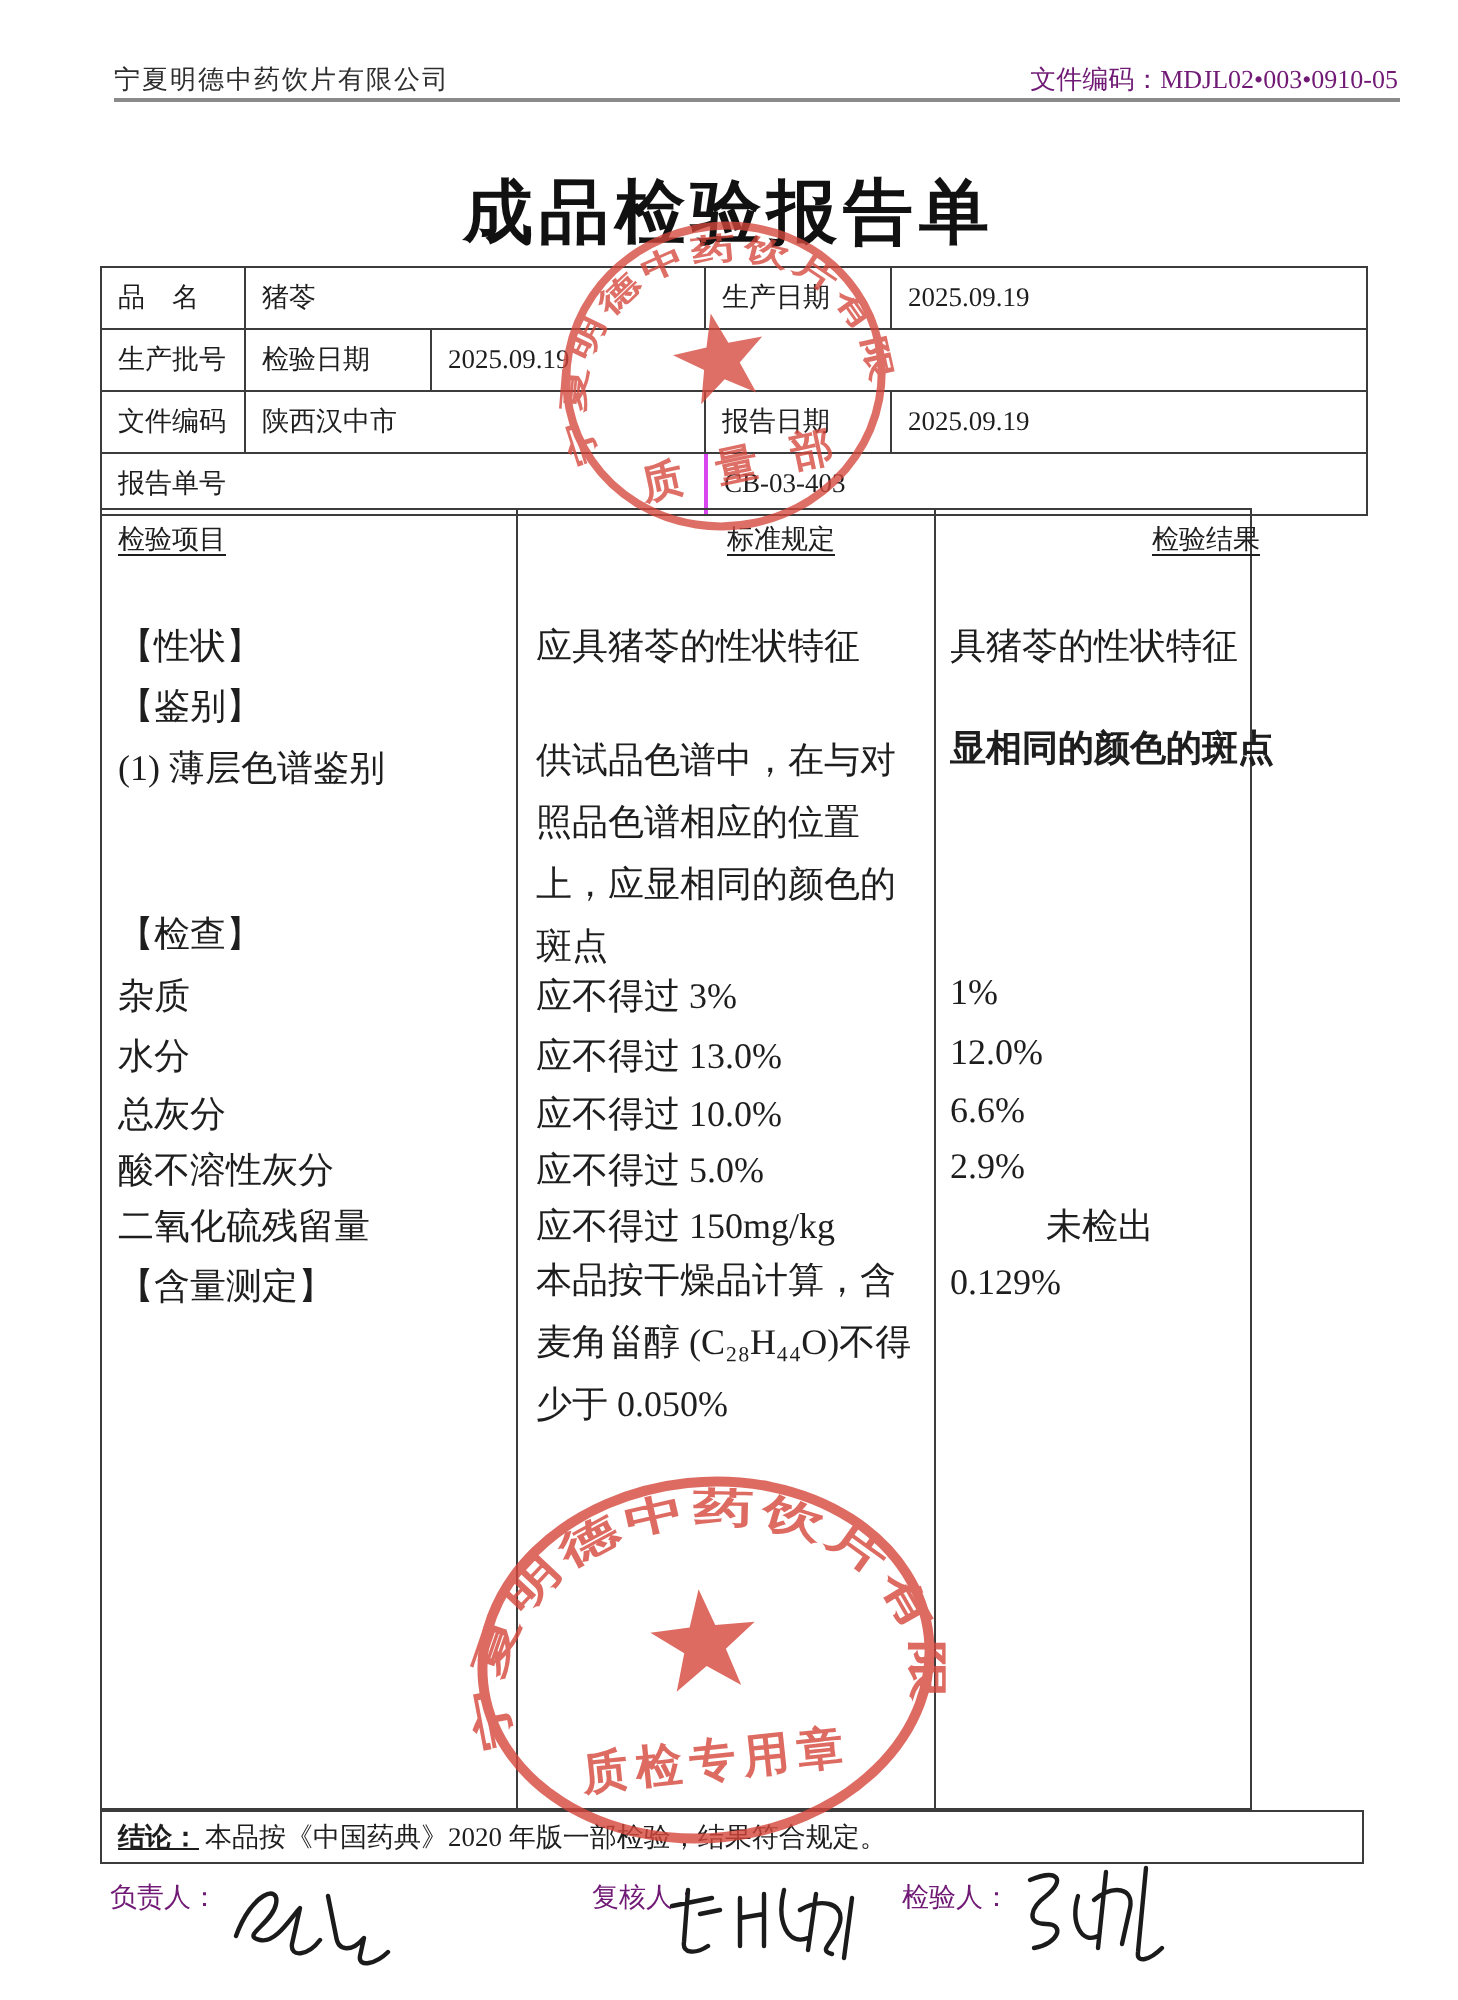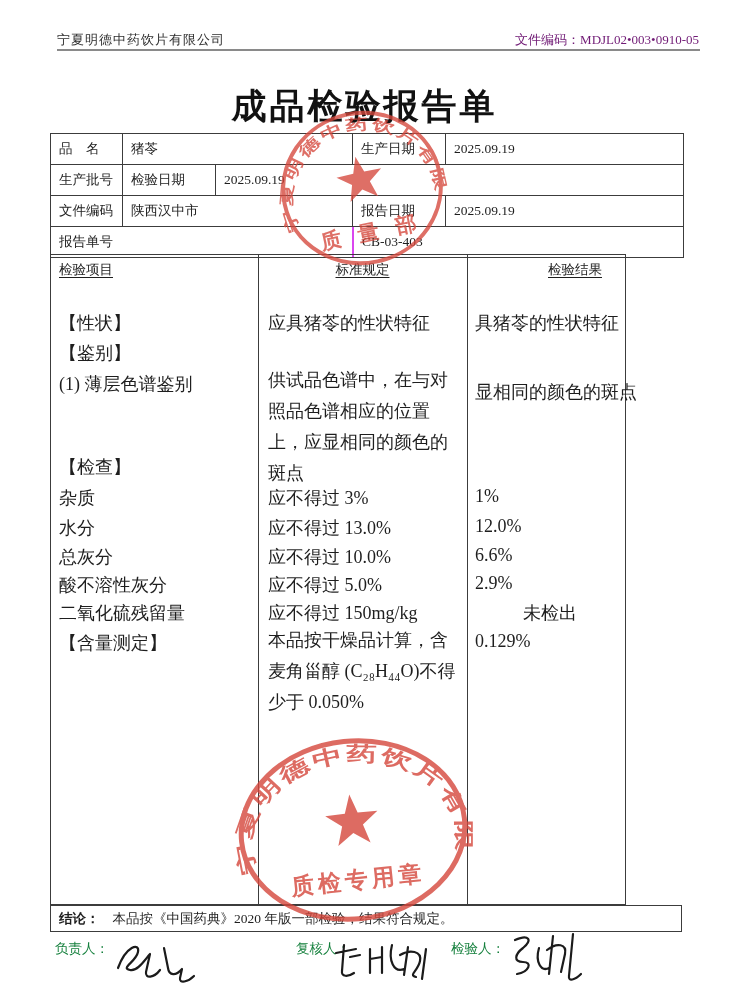--- a/index.html
+++ b/index.html
@@ -27,28 +27,28 @@
   .cspan-l{width:303px;border-right:2px solid #d946ef;}
   .cspan-r{flex:1;}
   
   .main-table{position:absolute;left:50px;top:254px;width:576px;height:651px;
     border:1px solid #3c3c3c;box-sizing:border-box;}
   .vline{position:absolute;top:0;bottom:0;width:1px;background:#3c3c3c;}
   .v1{left:207px;} .v2{left:416px;}
   .ln{position:absolute;font-size:18px;white-space:nowrap;}
   .colhead{font-size:13.5px;text-decoration:underline;text-underline-offset:3px;}
   .wrap{white-space:normal;line-height:31px;width:194px;}
-  .ccenter{text-align:center;}
+  .ccenter{text-align:center;padding-left:28px;}
   
   .conclusion{position:absolute;left:50px;top:905px;width:632px;height:27px;
     border:1px solid #3c3c3c;box-sizing:border-box;display:flex;align-items:center;
     font-size:13.5px;padding-left:8px;}
-  .conclusion b{margin-right:13px;}
+  .conclusion b{margin-right:3px;text-decoration:underline;}
   
-  .signer{position:absolute;font-size:13.5px;color:#15803d;}
+  .signer{position:absolute;font-size:13.5px;color:#701a75;}
   .sig-svg{position:absolute;}
   .sig-svg path{fill:none;stroke:#1b1b1b;stroke-width:2.2;stroke-linecap:round;stroke-linejoin:round;}
   
   .stamp{position:absolute;pointer-events:none;}
 </style>
 </head>
 <body>
 
 <div class="page">
 
@@ -104,21 +104,21 @@
     <div class="ln" style="left:217px;top:56px;">应具猪苓的性状特征</div>
     <div class="ln wrap" style="left:217px;top:110px;">供试品色谱中，在与对照品色谱相应的位置上，应显相同的颜色的斑点</div>
     <div class="ln" style="left:217px;top:231px;">应不得过 3%</div>
     <div class="ln" style="left:217px;top:261px;">应不得过 13.0%</div>
     <div class="ln" style="left:217px;top:290px;">应不得过 10.0%</div>
     <div class="ln" style="left:217px;top:318px;">应不得过 5.0%</div>
     <div class="ln" style="left:217px;top:346px;">应不得过 150mg/kg</div>
     <div class="ln wrap" style="left:217px;top:370px;">本品按干燥品计算，含麦角甾醇 (C₂₈H₄₄O)不得少于 0.050%</div>
 
     <div class="ln" style="left:424px;top:56px;">具猪苓的性状特征</div>
-    <div class="ln" style="left:424px;top:125px;">显相同的颜色的斑点</div>
+    <div class="ln" style="left:424px;top:107px;font-weight:bold;">显相同的颜色的斑点</div>
     <div class="ln" style="left:424px;top:231px;">1%</div>
     <div class="ln" style="left:424px;top:261px;">12.0%</div>
     <div class="ln" style="left:424px;top:290px;">6.6%</div>
     <div class="ln" style="left:424px;top:318px;">2.9%</div>
     <div class="ln" style="left:424px;top:346px;margin-left:48px;">未检出</div>
     <div class="ln" style="left:424px;top:376px;">0.129%</div>
   </div>
 
   <div class="conclusion">
     <b>结论：</b>

